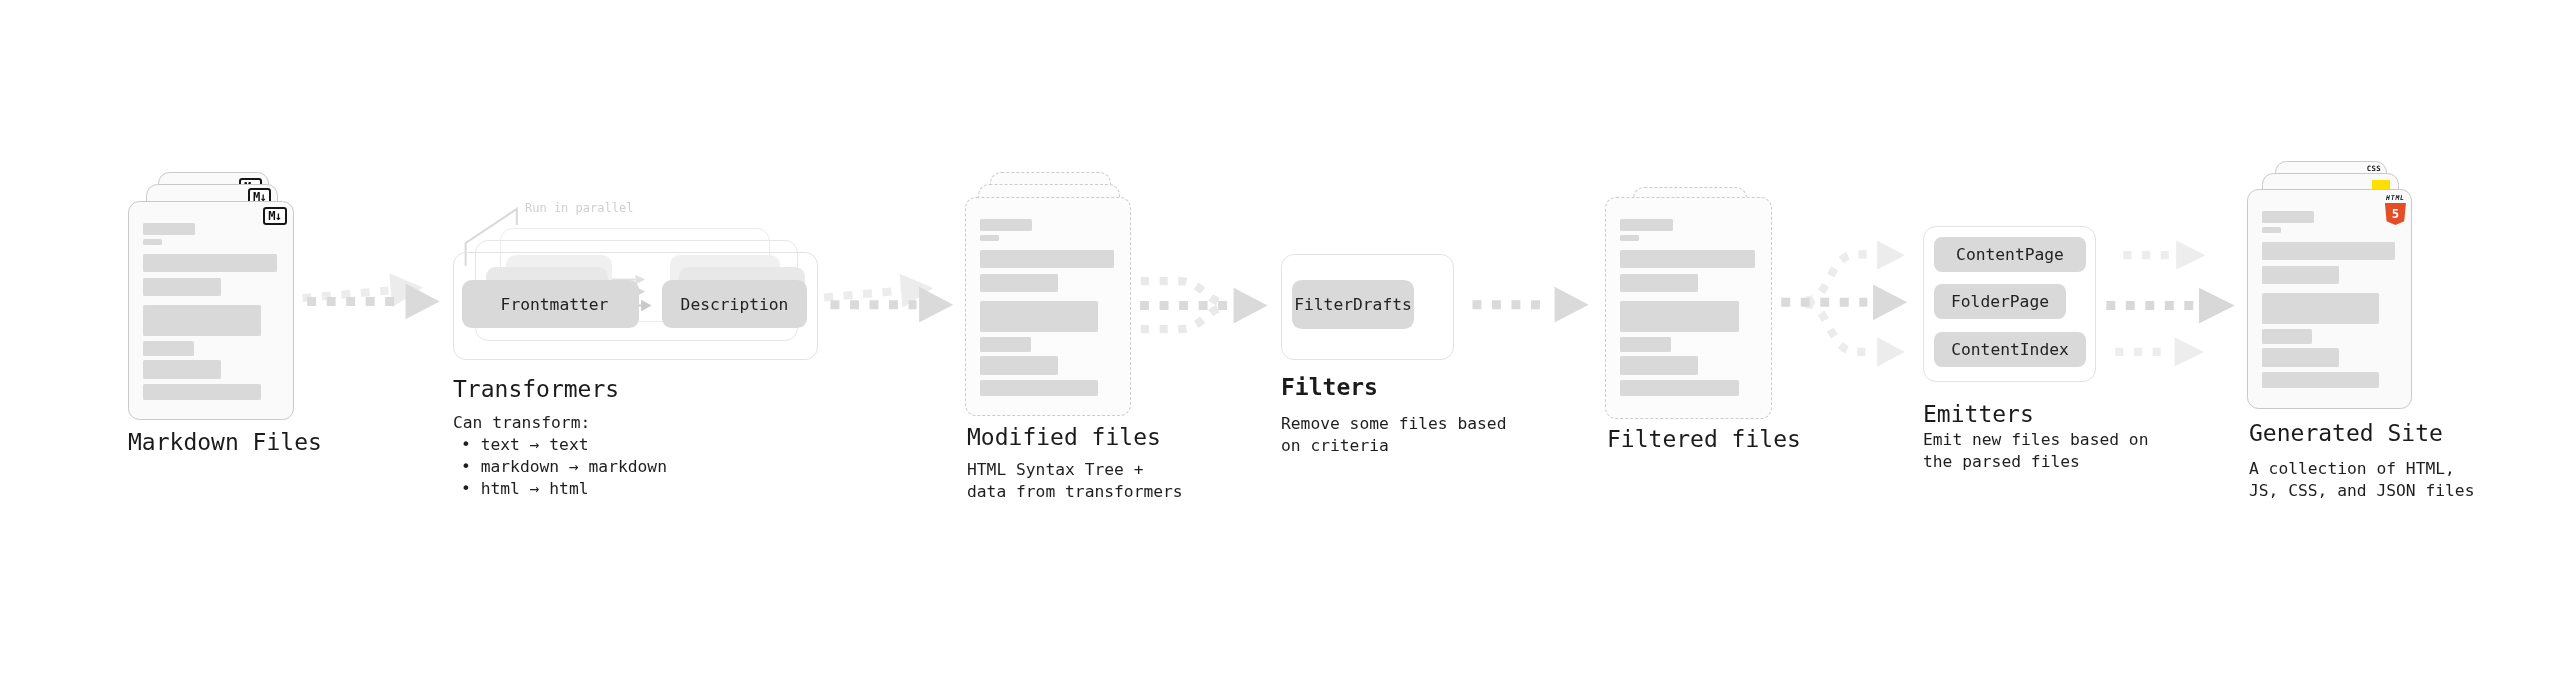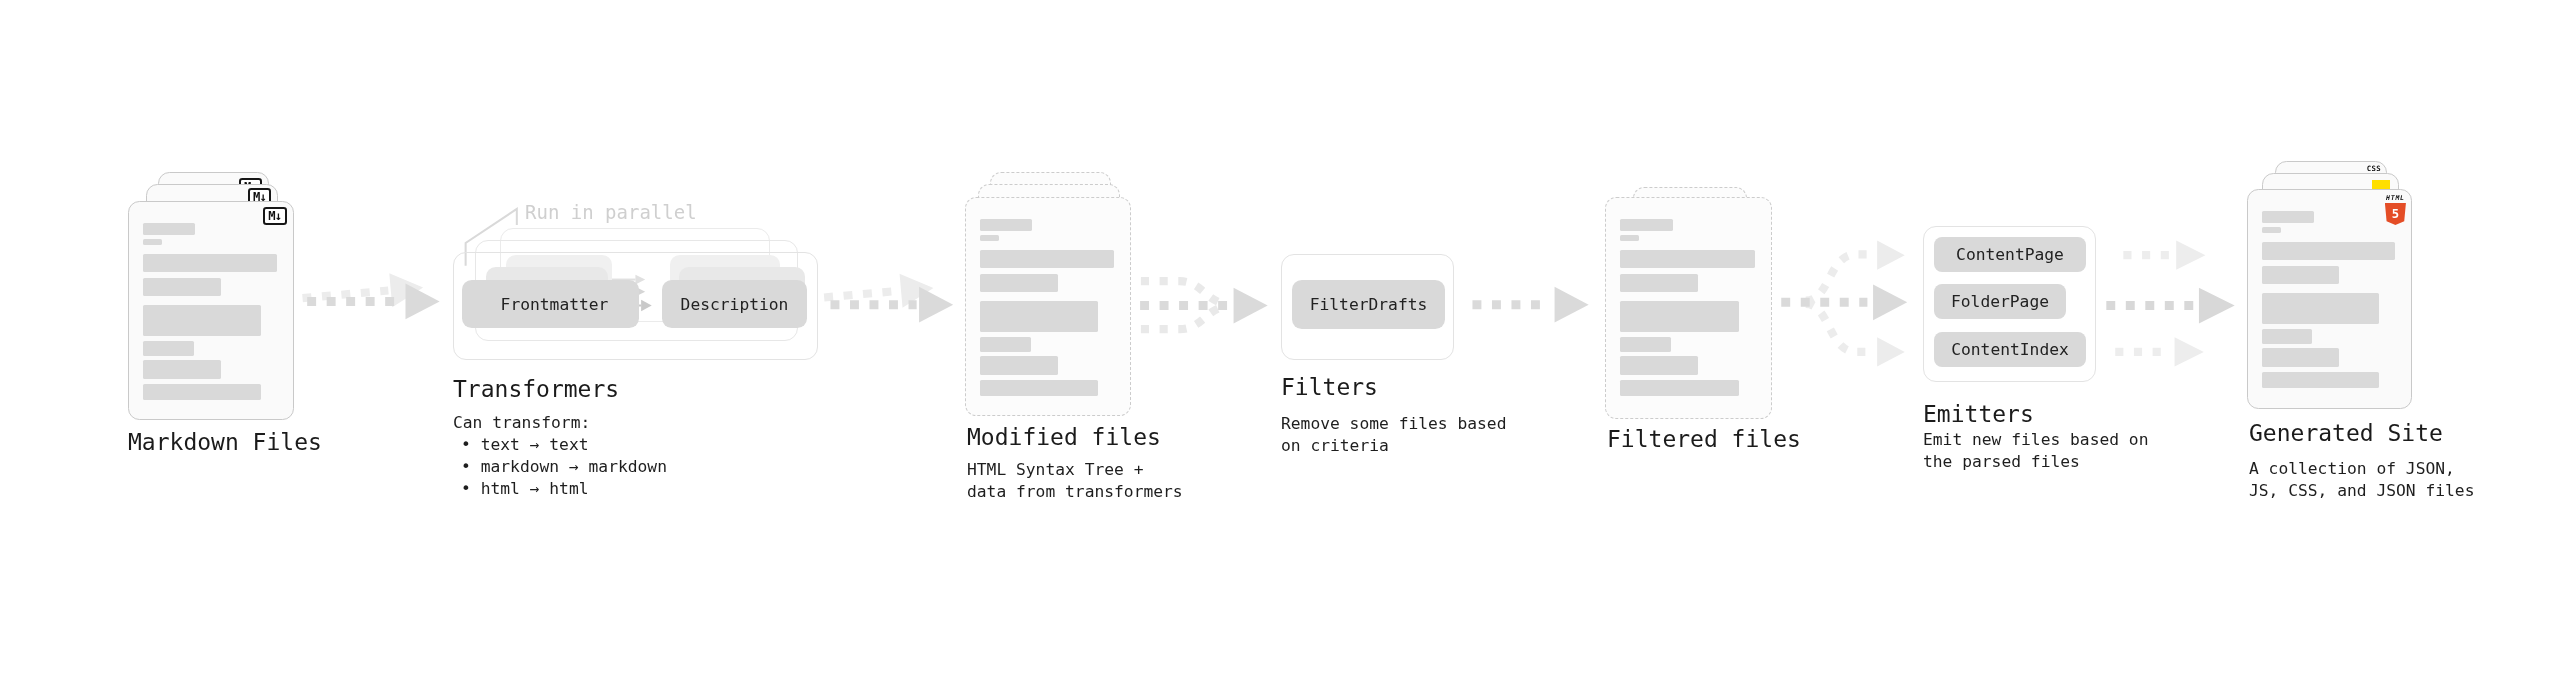--- a/index.html
+++ b/index.html
@@ -27,21 +27,21 @@
   .echo{position:absolute;border-radius:9.8px;}
   .echo.e1{background:#e8e8e8;}
   .echo.e2{background:#f0f0f0;}
   .emit-box{position:absolute;background:#d9d9d9;border-radius:8.1px;display:flex;align-items:center;
             justify-content:center;font-size:16.3px;color:#222;}
 
   
   .label{position:absolute;font-size:23px;line-height:28px;color:#1b1b1b;white-space:nowrap;}
   .subtext{position:absolute;font-size:16.3px;line-height:22px;color:#1e1e1e;white-space:nowrap;}
   .subtext .indent{padding-left:8.1px;}
-  .annotation{position:absolute;font-size:19px;color:#cfcfcf;white-space:nowrap;}
+  .annotation{position:absolute;font-size:12px;color:#cfcfcf;white-space:nowrap;}
 
   
   .css-badge{position:absolute;text-align:right;}
   .css-word{font-size:7.3px;line-height:7.3px;font-weight:bold;color:#111;letter-spacing:0.4px;}
   .css-bar{height:3.3px;width:14.6px;background:#2965f1;margin:0.8px auto 0;border-radius:0.8px;}
   .js-badge{position:absolute;width:18px;height:9px;background:#ffdf00;}
   .html5-logo{position:absolute;text-align:center;width:23px;}
   .html5-word{font-size:6.5px;line-height:7.3px;font-weight:bold;color:#111;letter-spacing:0.8px;font-style:italic;}
   .html5-shield{width:21px;height:22px;margin:0.8px auto 0;background:#e44d26;
                 clip-path:polygon(0 0,100% 0,92% 83%,50% 100%,8% 83%);
@@ -177,22 +177,22 @@
     </div>
     <div class="label" style="left:967px;top:423px;">Modified files</div>
     <div class="subtext" style="left:967px;top:459px;">
       <div>HTML Syntax Tree +</div>
       <div>data from transformers</div>
     </div>
   </div>
 
   <div class="node">
     <div class="layer" style="left:1281px;top:254px;width:173px;height:106px;"></div>
-    <div class="gbox" style="left:1292px;top:280px;width:153px;height:49px;">FilterDrafts</div>
-    <div class="label" style="left:1281px;top:373px;">Filters</div>
+    <div class="gbox" style="left:1292px;top:280px;width:122px;height:49px;">FilterDrafts</div>
+    <div class="label" style="left:1281px;top:373px;font-weight:bold;">Filters</div>
     <div class="subtext" style="left:1281px;top:413px;">
       <div>Remove some files based</div>
       <div>on criteria</div>
     </div>
   </div>
 
   <div class="node">
     <div class="card dashed" style="left:1633px;top:187px;width:114px;height:49px;"></div>
     <div class="card dashed" style="left:1605px;top:197px;width:167px;height:222px;">
       <div class="skeleton">
@@ -244,19 +244,19 @@
           <div class="bar" style="width: 100%; height: 18px; margin-top: 9px;"></div>
           <div class="bar" style="width: 58%; height: 18px; margin-top: 6.5px;"></div>
           <div class="bar" style="width: 88%; height: 31px; margin-top: 8.1px;"></div>
           <div class="bar" style="width: 38%; height: 14.6px; margin-top: 5.7px;"></div>
           <div class="bar" style="width: 58%; height: 19.5px; margin-top: 4.1px;"></div>
           <div class="bar" style="width: 88%; height: 15.4px; margin-top: 4.9px;"></div>
         </div>
     </div>
     <div class="label" style="left:2249px;top:419px;">Generated Site</div>
     <div class="subtext" style="left:2249px;top:458px;">
-      <div>A collection of JSON,</div>
+      <div>A collection of HTML,</div>
       <div>JS, CSS, and JSON files</div>
     </div>
   </div>
 
 </div>
 
 
 </body></html>

